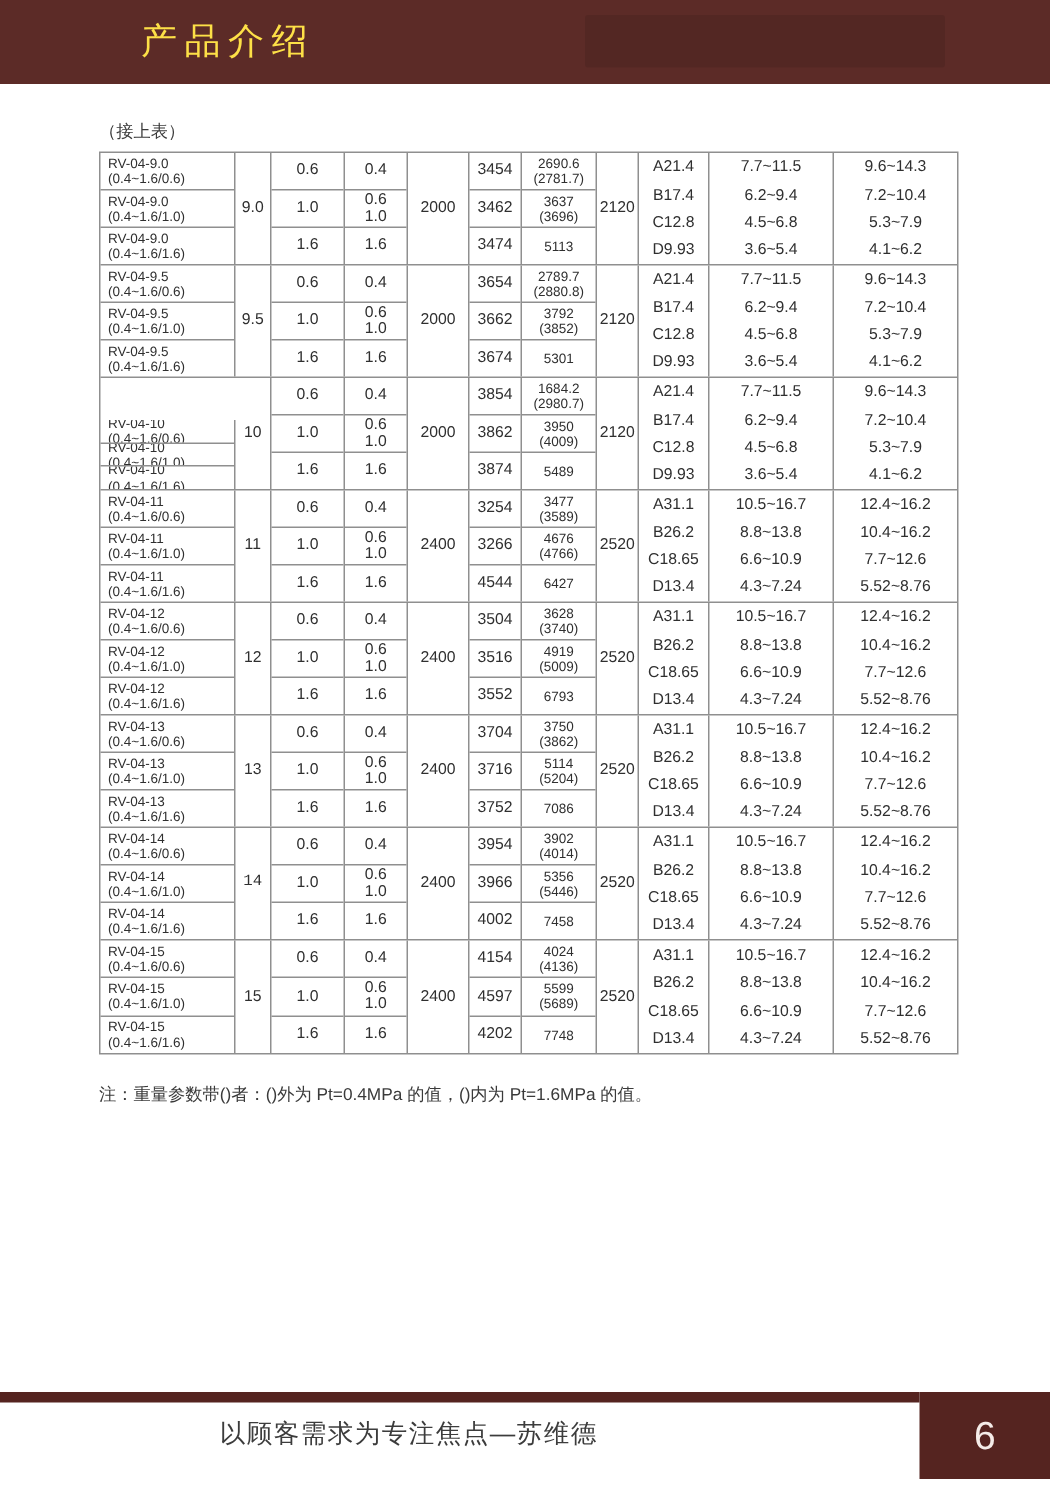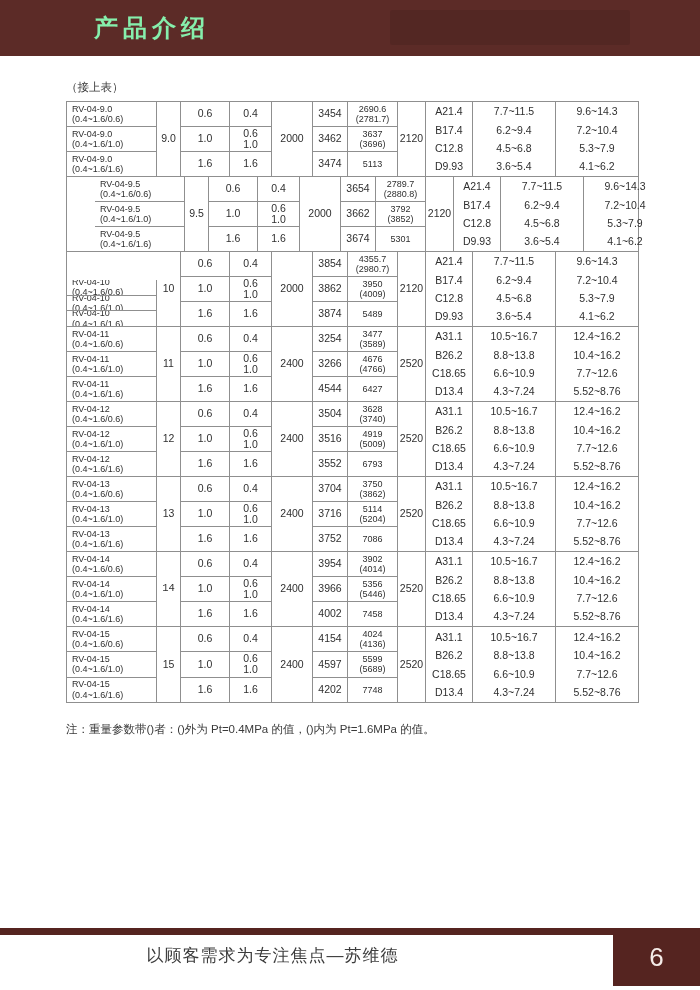--- a/index.html
+++ b/index.html
@@ -9,21 +9,21 @@
     --txt:#2f2f2f;
   }
   *{margin:0;padding:0;box-sizing:border-box;}
   html,body{width:700px;height:990px;background:#fff;
     font-family:"Liberation Sans",sans-serif;color:var(--txt);}
   .page{position:relative;width:700px;height:990px;background:#fff;overflow:hidden;}
 
   
   .topbar{position:absolute;top:0;left:0;width:700px;height:56px;background:var(--maroon);}
   .topbar h1{position:absolute;left:94px;top:14px;font-size:24px;line-height:28px;
-    letter-spacing:5px;font-weight:bold;color:#86efac;}
+    letter-spacing:5px;font-weight:normal;color:#fde047;}
   .redacted{position:absolute;left:390px;top:10px;width:240px;height:35px;
     background:rgba(0,0,0,0.09);border-radius:2px;}
 
   
   .cont-note{position:absolute;left:66px;top:80px;font-size:11.5px;color:#3a3a3a;}
 
   
   .spec-table{position:absolute;left:66px;top:101px;width:573px;border:1px solid var(--bc);}
   .grow{display:flex;height:75px;border-bottom:1px solid var(--bc);}
   .grow:last-child{border-bottom:none;}
@@ -159,21 +159,21 @@
         <div class="gcol tall" style="width: 82px;">
           <div class="gcell">
             <div class="ln">9.6~14.3</div>
             <div class="ln">7.2~10.4</div>
             <div class="ln">5.3~7.9</div>
             <div class="ln">4.1~6.2</div>
           </div>
         </div>
       </div>
       <div class="grow">
-        <div class="gcol model" style="width: 90px; margin-left: 28px;">
+        <div class="gcol model" style="width: 90px;">
           <div class="gcell">
             <div class="ln">RV-04-9.5</div>
             <div class="ln">(0.4~1.6/0.6)</div>
           </div>
           <div class="gcell">
             <div class="ln">RV-04-9.5</div>
             <div class="ln">(0.4~1.6/1.0)</div>
           </div>
           <div class="gcell">
             <div class="ln">RV-04-9.5</div>
@@ -321,21 +321,21 @@
           </div>
           <div class="gcell">
             <div class="ln">3862</div>
           </div>
           <div class="gcell">
             <div class="ln">3874</div>
           </div>
         </div>
         <div class="gcol tight" style="width: 50px;">
           <div class="gcell">
-            <div class="ln">4355.7</div>
+            <div class="ln">1684.2</div>
             <div class="ln">(2980.7)</div>
           </div>
           <div class="gcell">
             <div class="ln">3950</div>
             <div class="ln">(4009)</div>
           </div>
           <div class="gcell">
             <div class="ln">5489</div>
           </div>
         </div>

